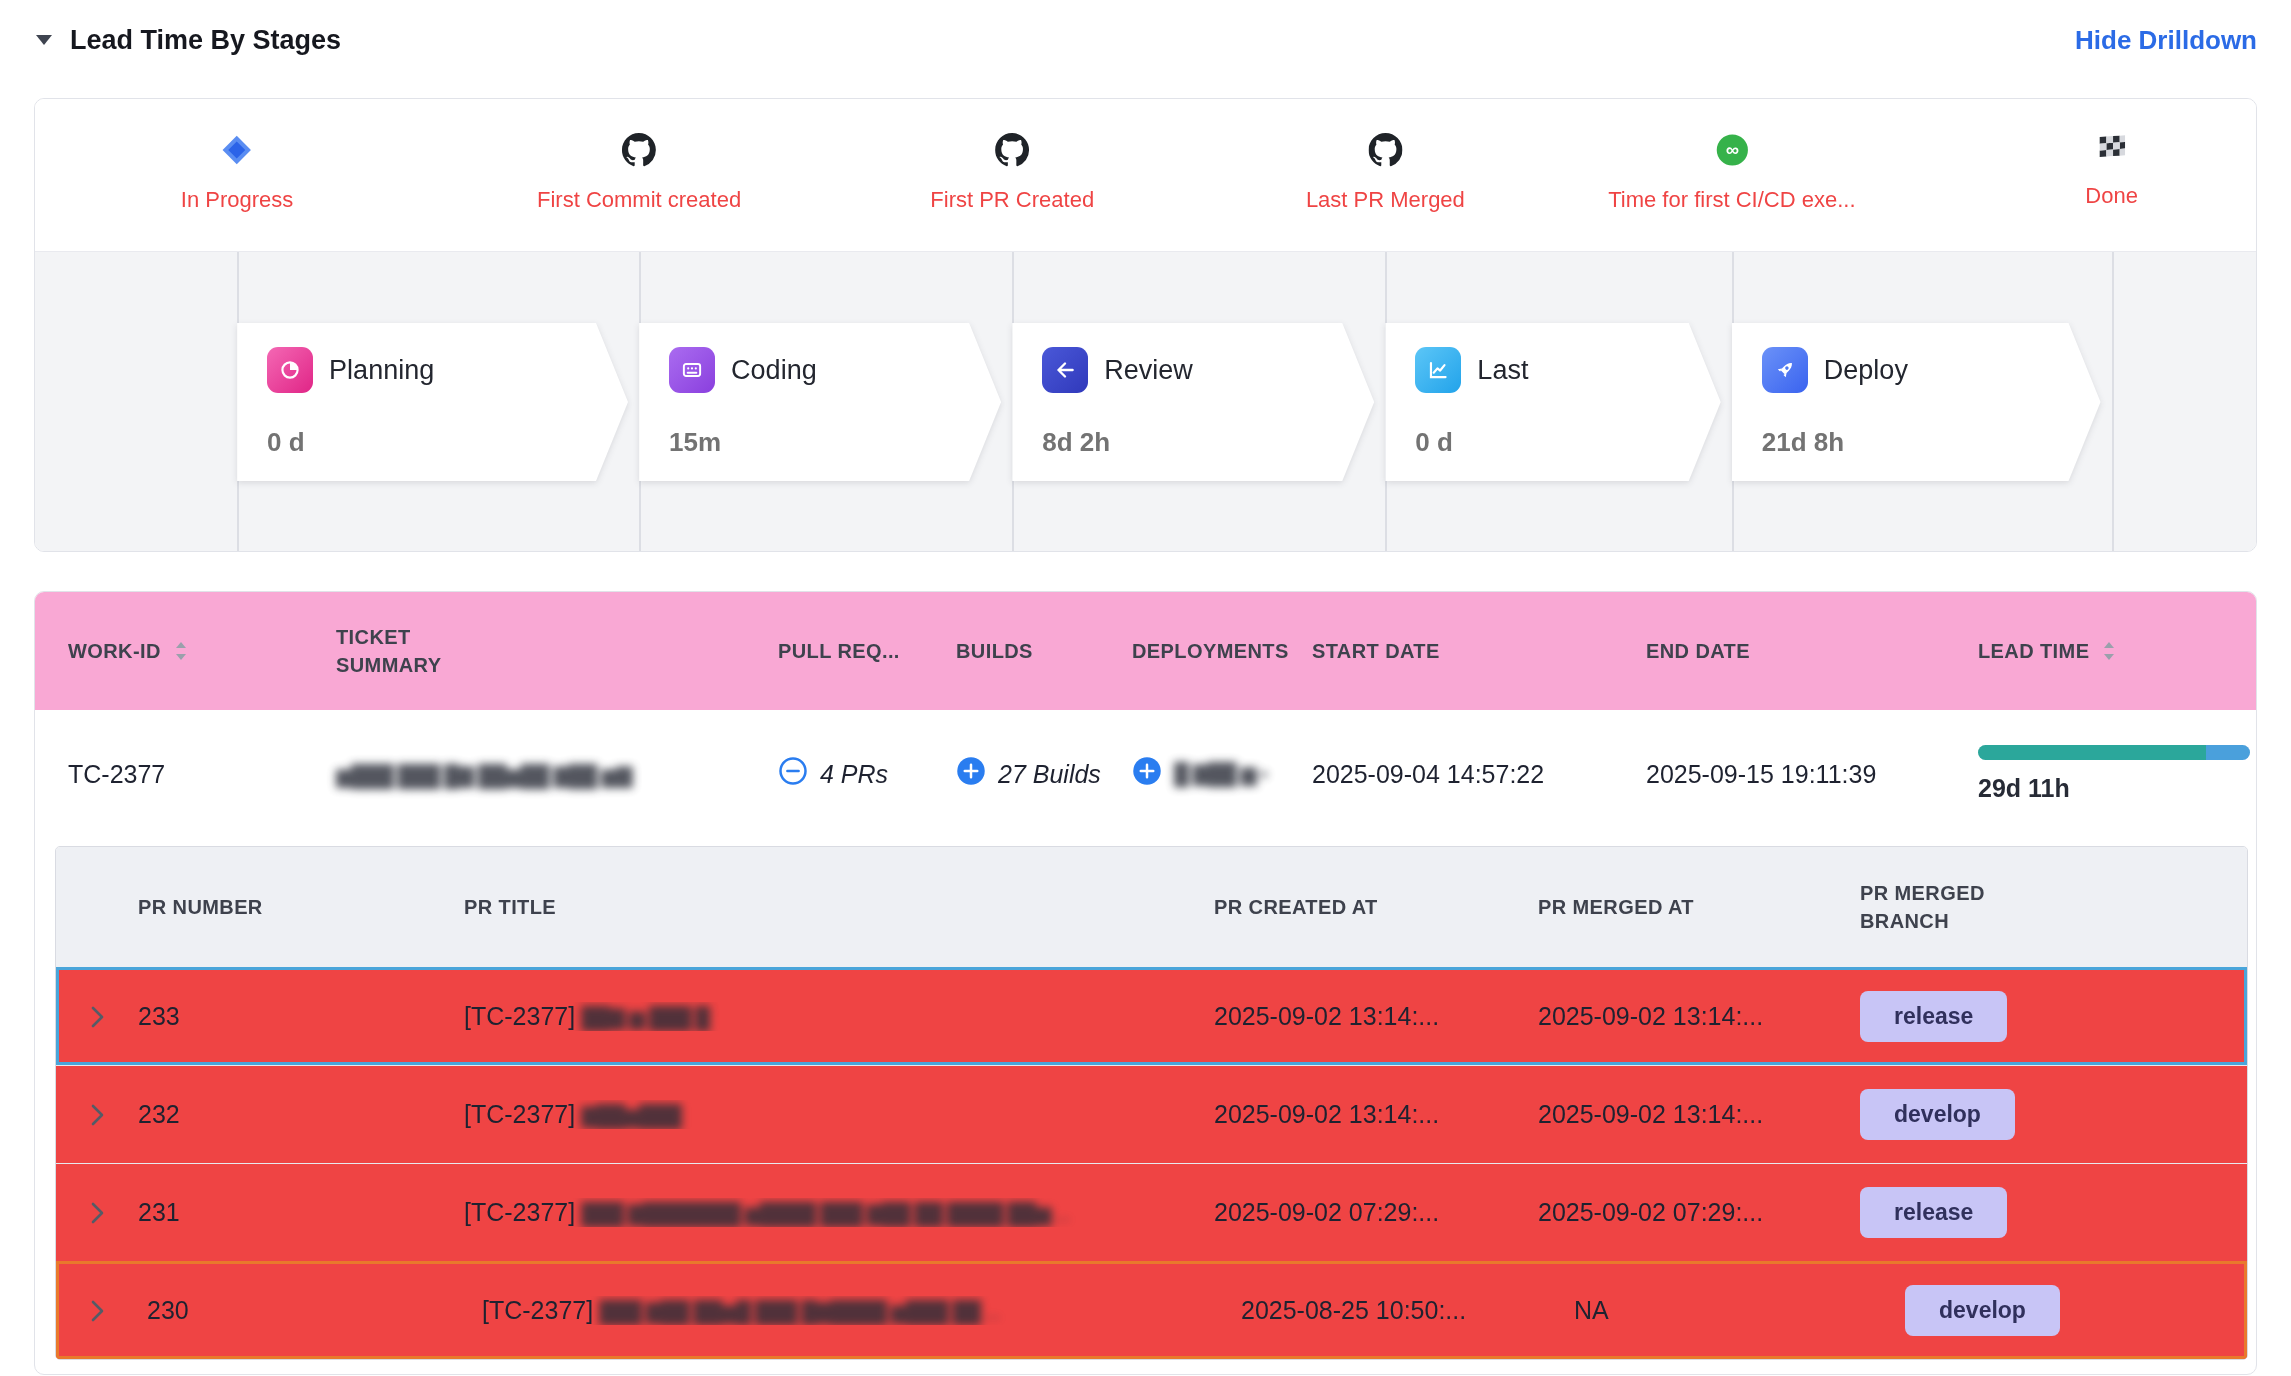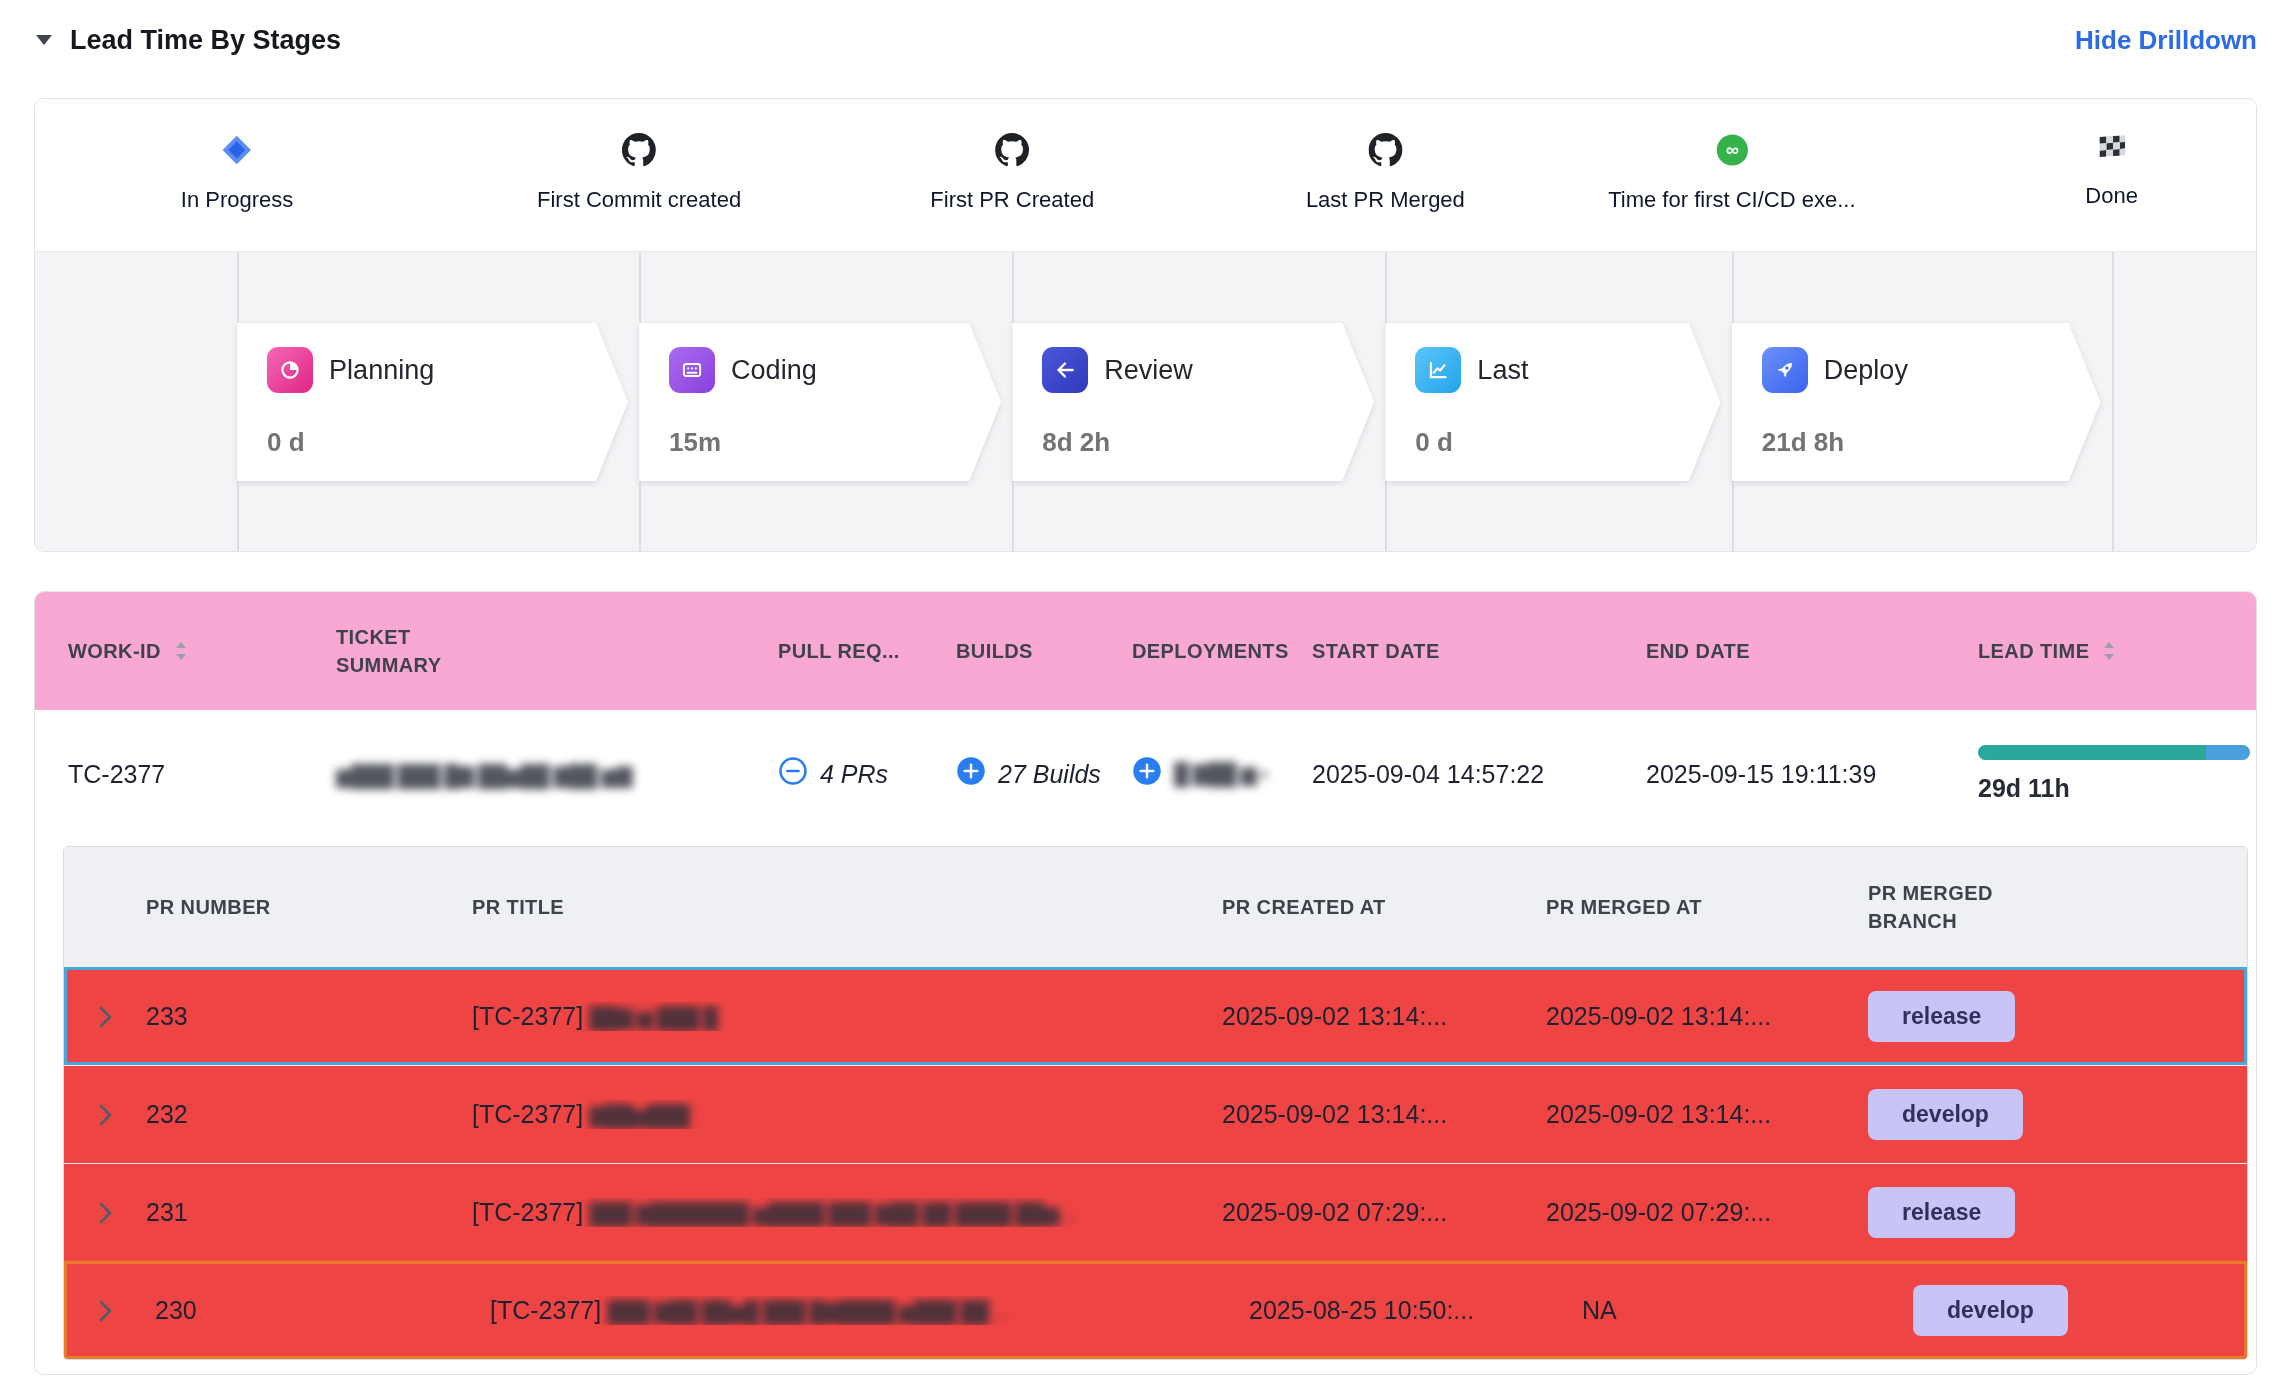--- a/index.html
+++ b/index.html
@@ -15,21 +15,21 @@
   .topbar { display: flex; align-items: center; justify-content: space-between; height: 44px; margin-bottom: 36px; }
   .topbar-left { display: flex; align-items: center; gap: 16px; }
   .collapse-tri { display: inline-flex; cursor: pointer; }
   .page-title { font-size: 27px; font-weight: 700; color: #16181f; }
   .hide-drilldown { font-size: 26px; font-weight: 700; color: #2b6be6; cursor: pointer; text-decoration: none; }
 
   
   .stages-card { border: 1px solid #e1e3e9; border-radius: 10px; overflow: hidden; }
   .milestones { position: relative; height: 152px; background: #ffffff; }
   .milestone { position: absolute; top: 34px; transform: translateX(-50%); display: flex; flex-direction: column; align-items: center; gap: 16px; white-space: nowrap; }
-  .milestone-label { font-size: 22px; font-weight: 500; color: #0f172a; }
+  .milestone-label { font-size: 22px; font-weight: 500; color: #ef4444; }
   .m1 { left: 9.1%; } .m2 { left: 27.2%; } .m3 { left: 44.0%; } .m4 { left: 60.8%; } .m5 { left: 76.4%; } .m6 { left: 93.5%; }
 
   .stage-band { position: relative; height: 300px; background: #f3f4f6; border-top: 1px solid #e9eaef; }
   .vline { position: absolute; top: 0; bottom: 0; width: 2px; background: #dcdee4; }
   .v1 { left: 9.1%; } .v2 { left: 27.2%; } .v3 { left: 44.0%; } .v4 { left: 60.8%; } .v5 { left: 76.4%; } .v6 { left: 93.5%; }
 
   .chev-wrap { position: absolute; top: 71px; height: 158px; filter: drop-shadow(0 2px 3px rgba(25,28,45,0.12)); }
   .cw1 { left: 9.1%;  width: 17.6%; }
   .cw2 { left: 27.2%; width: 16.3%; }
   .cw3 { left: 44.0%; width: 16.3%; }
@@ -61,21 +61,21 @@
   .td { font-size: 25px; color: #1e2230; white-space: nowrap; }
   .cell-icon-text { display: flex; align-items: center; gap: 12px; font-style: italic; }
   .redacted { filter: blur(4px); opacity: 0.8; letter-spacing: -1px; font-size: 21px; color: #2a2d38; user-select: none; }
   .lead-cell { padding-right: 30px; }
   .lead-bar { width: 272px; height: 15px; border-radius: 8px; overflow: hidden; display: flex; background: #e4e6ec; }
   .lead-seg-teal { width: 84%; background: #2ba79b; }
   .lead-seg-blue { width: 16%; background: #4aa0dc; }
   .lead-label { font-size: 25px; font-weight: 600; color: #272b36; margin-top: 14px; }
 
   
-  .pr-card { margin: 8px 8px 14px 28px; border: 1px solid #d9dbe2; border-radius: 5px; overflow: hidden; background: #fff; }
+  .pr-card { margin: 8px 8px 14px 20px; border: 1px solid #d9dbe2; border-radius: 5px; overflow: hidden; background: #fff; }
   .pr-grid { display: grid; grid-template-columns: 82px 326px 750px 324px 322px 1fr; align-items: center; }
   .pr-header { background: #eef0f4; min-height: 120px; }
   .pr-row { background: #ef4444; min-height: 98px; border-top: 1px solid #e8e9ef; position: relative; cursor: pointer; }
   .hl-blue { outline: 3px solid #4aa5da; outline-offset: -3px; }
   .hl-orange { outline: 3px solid #e9792c; outline-offset: -3px; gap: 9px; }
   .expander { display: flex; justify-content: center; align-items: center; cursor: pointer; }
   .pr-title-cell { display: flex; align-items: baseline; gap: 6px; white-space: nowrap; overflow: hidden; }
   .branch-badge { display: inline-block; background: #c8c5f6; color: #30305c; font-size: 23px; font-weight: 700; padding: 12px 34px; border-radius: 8px; }
 </style>
 </head>

